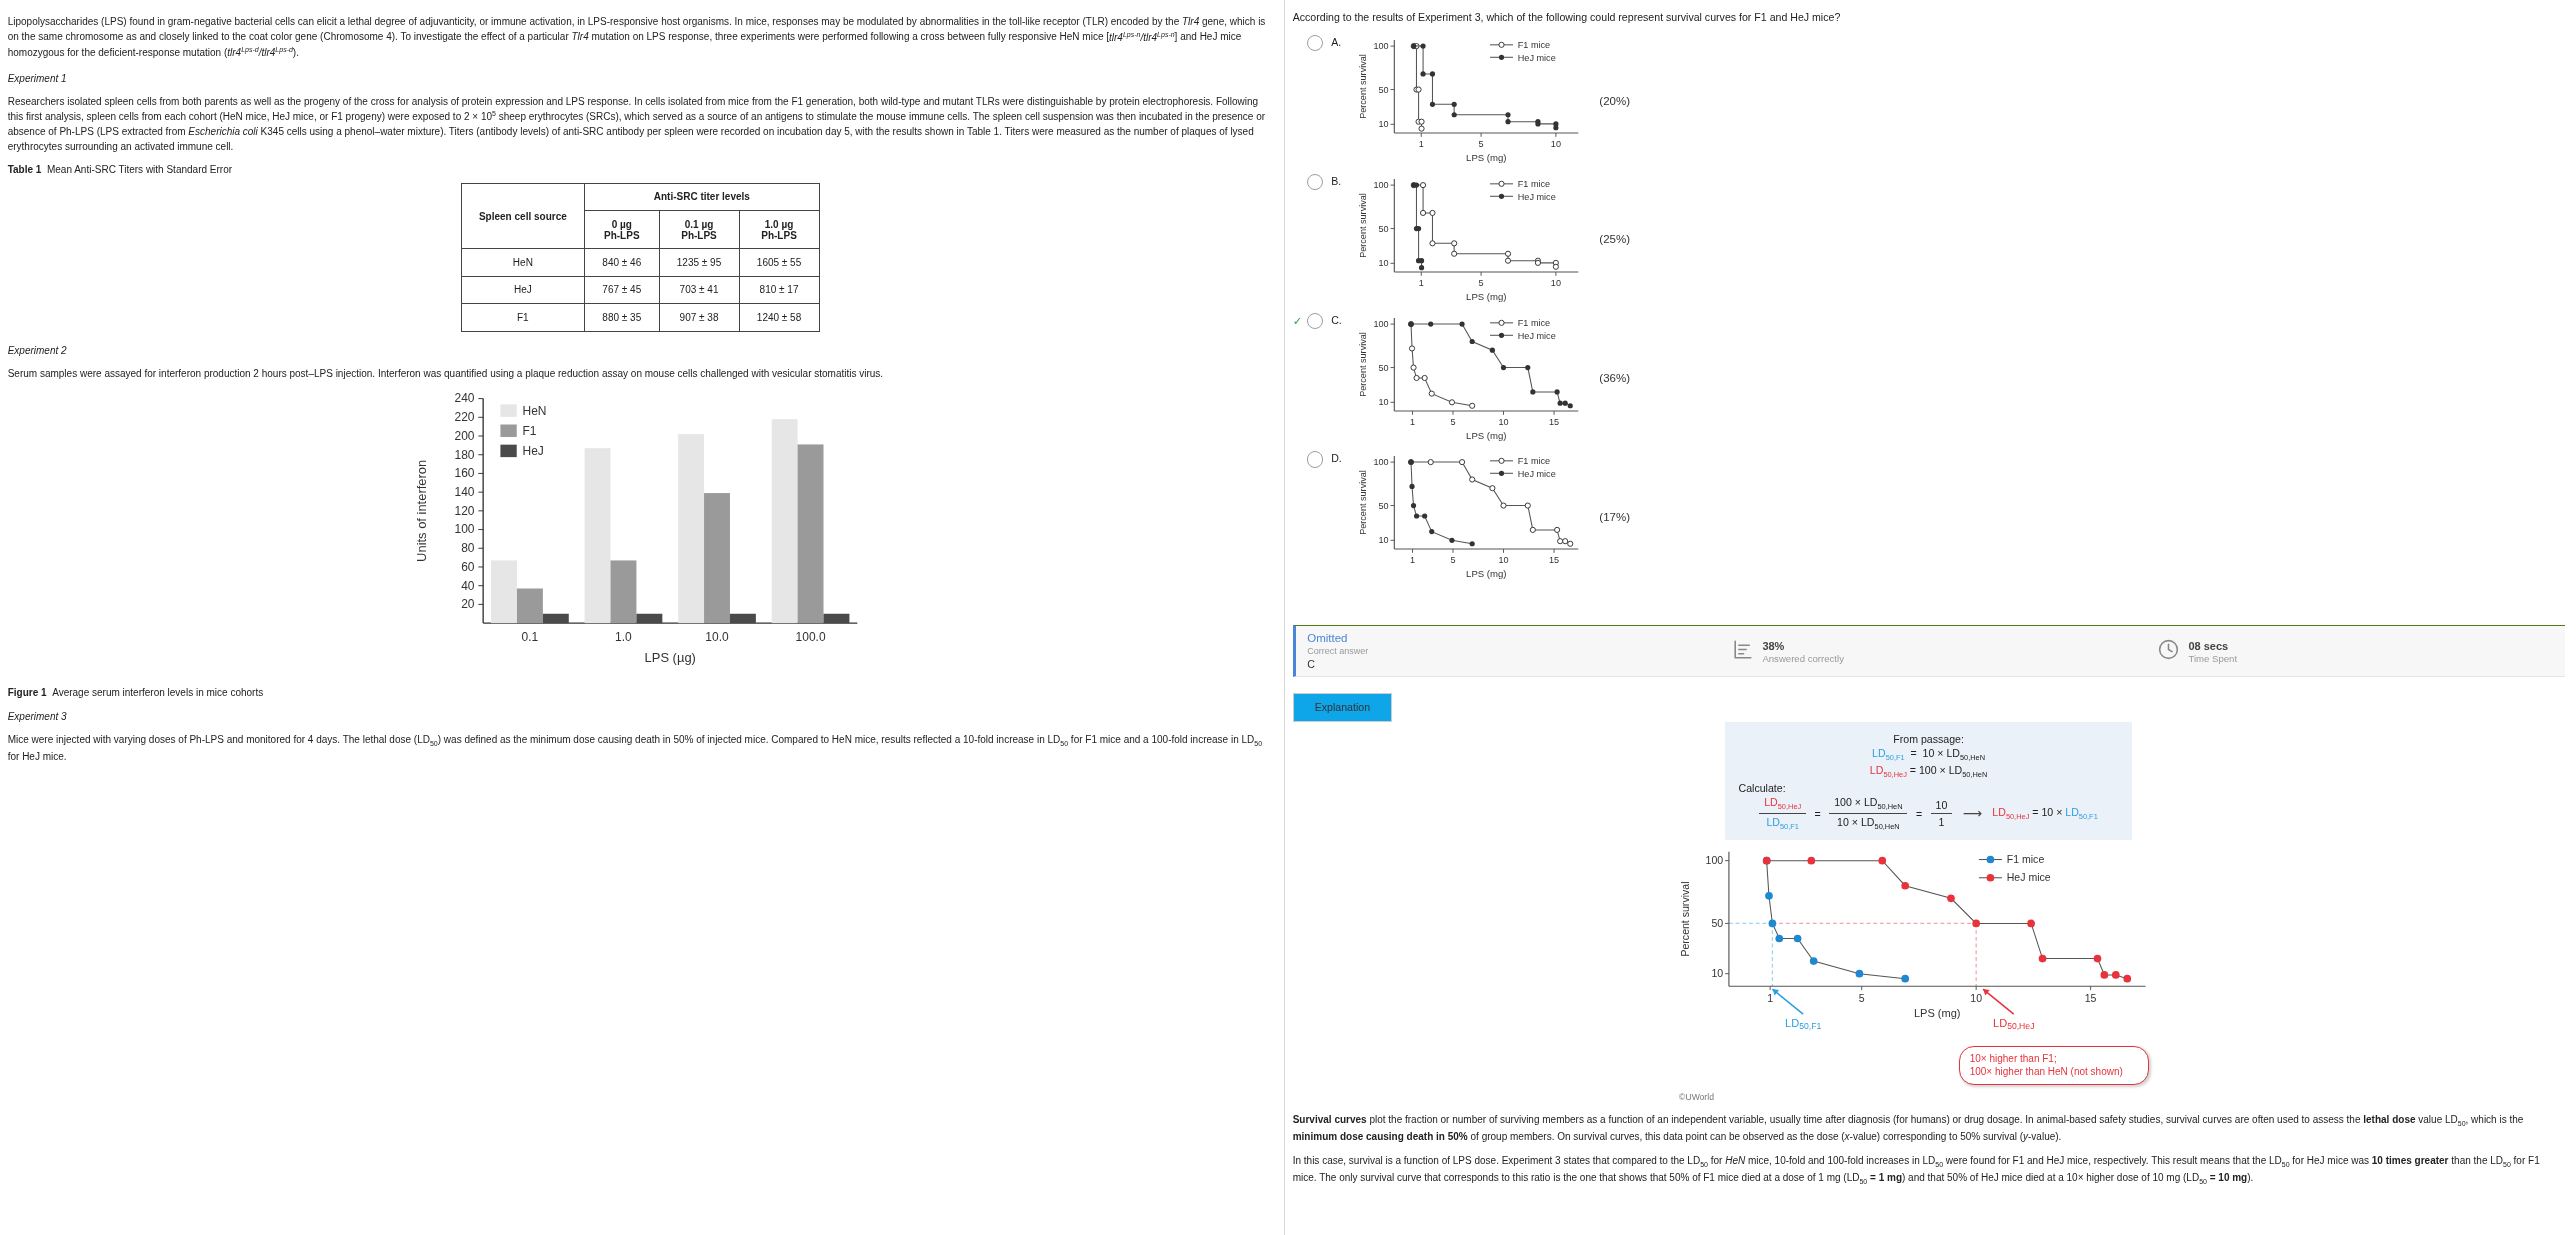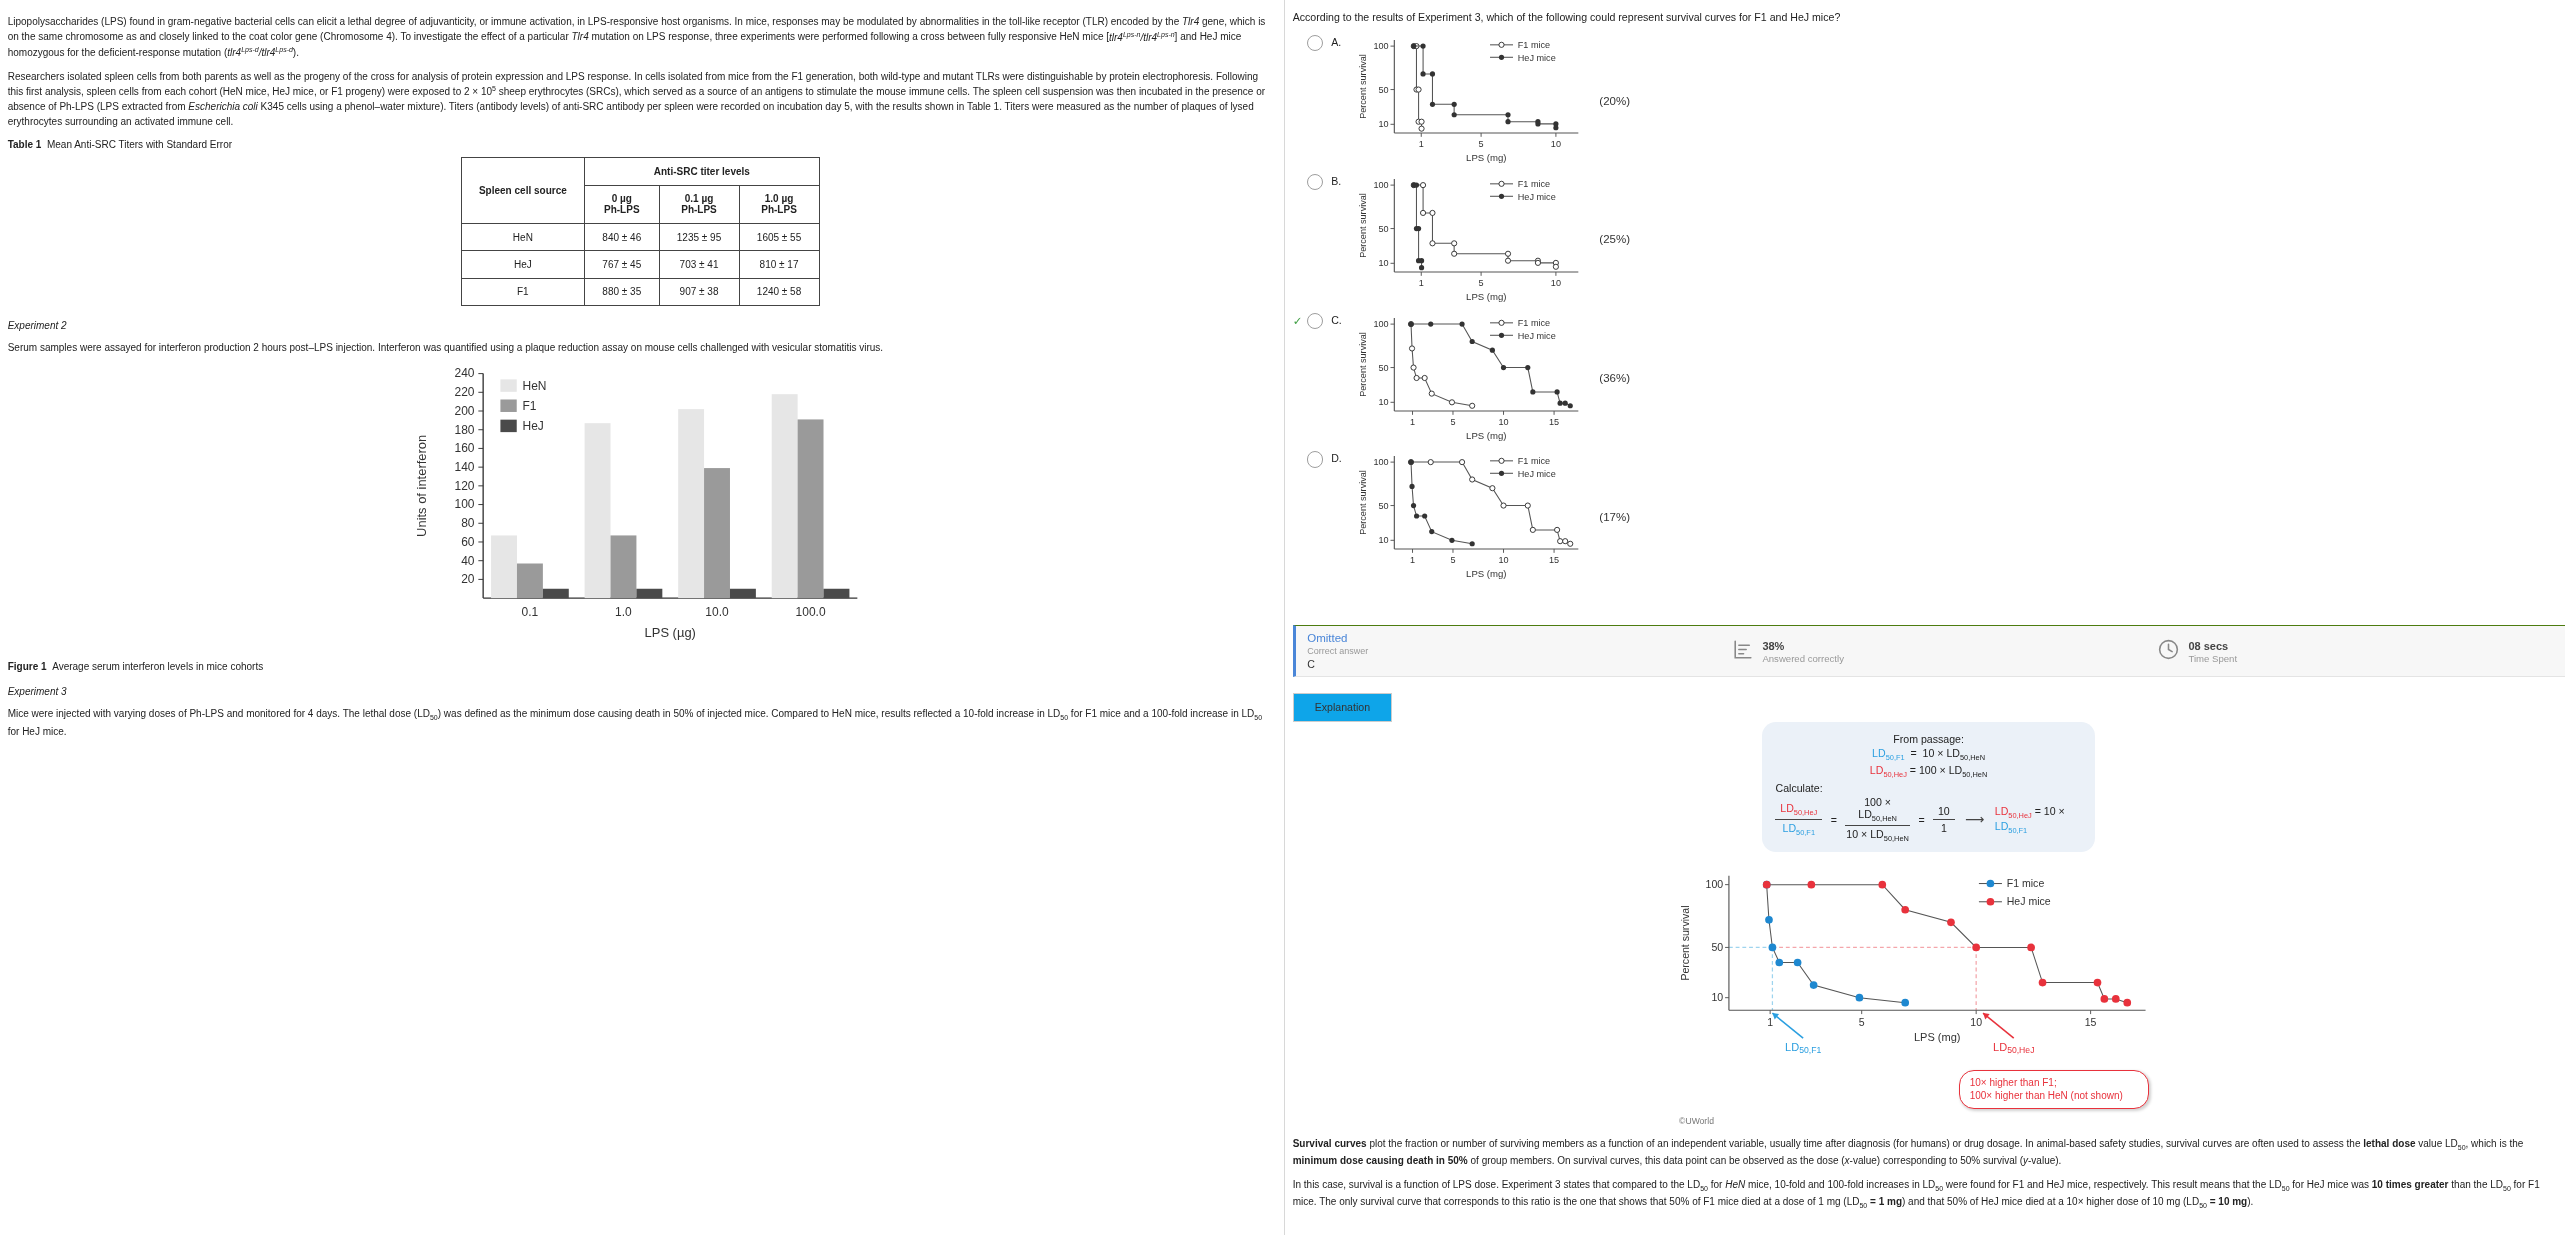--- a/index.html
+++ b/index.html
@@ -33,21 +33,21 @@
   .rb-ans{color:#333;font-size:10.6px;margin-top:1.9px;}
   .rb-item{position:absolute;top:11px;display:flex;align-items:center;gap:7.7px;}
   .rb-item .big{font-size:11px;color:#444;font-weight:bold;}
   .rb-item .small{font-size:9.6px;color:#999;margin-top:1px;}
   .rb-mid{left:434px;}
   .rb-right{left:860px;}
   
   .tab{display:inline-block;margin-top:15.4px;padding:7.7px 21px;border:1px solid #ccc;background:#0ea5e9;font-size:10.6px;color:#333;cursor:pointer;}
   
   .ex-title{font-size:13.4px;font-weight:bold;text-align:center;margin:15.4px 0 7.7px;}
-  .formula-box{width:333px;margin:0 auto 18px;background:#ebf1f8;padding:8.6px 13.4px;box-sizing:border-box;font-size:10.6px;border-radius:14px;}
+  .formula-box{width:407px;margin:0 auto 6px;background:#ebf1f8;padding:8.6px 13.4px;box-sizing:border-box;font-size:10.6px;}
   .f-center{text-align:center;margin:1.9px 0;}
   .f-left{text-align:left;margin:3.8px 0 1.9px;}
   .calc-row{display:flex;align-items:center;justify-content:center;gap:8.6px;margin-top:1.9px;}
   .frac{display:inline-block;text-align:center;vertical-align:middle;}
   .frac .fnum{display:block;border-bottom:1px solid #444;padding:0 4.8px 1.9px;}
   .frac .fden{display:block;padding-top:1.9px;}
   .c-blue{color:#2b9fe0;}
   .c-red{color:#e8323c;}
   .arrow-glyph{font-size:13.4px;color:#444;margin:0 1.9px;}
   .ex-fig{width:499px;margin:0 auto;position:relative;}
@@ -56,20 +56,21 @@
   .ex-paras{margin-top:9.6px;}
   sup,sub{font-size:70%;}
 </style>
 </head>
 <body>
 
 <div class="app">
 
   <div class="pane-left">
     <p class="para">Lipopolysaccharides (LPS) found in gram-negative bacterial cells can elicit a lethal degree of adjuvanticity, or immune activation, in LPS-responsive host organisms.  In mice, responses may be modulated by abnormalities in the toll-like receptor (TLR) encoded by the <i>Tlr4</i> gene, which is on the same chromosome as and closely linked to the coat color gene (Chromosome 4).  To investigate the effect of a particular <i>Tlr4</i> mutation on LPS response, three experiments were performed following a cross between fully responsive HeN mice [<i>tlr4<sup>Lps-n</sup>/tlr4<sup>Lps-n</sup></i>] and HeJ mice homozygous for the deficient-response mutation (<i>tlr4<sup>Lps-d</sup>/tlr4<sup>Lps-d</sup></i>).</p>
+    <div class="exp-head">Experiment 1</div>
     <p class="para">Researchers isolated spleen cells from both parents as well as the progeny of the cross for analysis of protein expression and LPS response.  In cells isolated from mice from the F1 generation, both wild-type and mutant TLRs were distinguishable by protein electrophoresis.  Following this first analysis, spleen cells from each cohort (HeN mice, HeJ mice, or F1 progeny) were exposed to 2 × 10<sup>5</sup> sheep erythrocytes (SRCs), which served as a source of an antigens to stimulate the mouse immune cells.  The spleen cell suspension was then incubated in the presence or absence of Ph-LPS (LPS extracted from <i>Escherichia coli</i> K345 cells using a phenol–water mixture).  Titers (antibody levels) of anti-SRC antibody per spleen were recorded on incubation day 5, with the results shown in Table 1.  Titers were measured as the number of plaques of lysed erythrocytes surrounding an activated immune cell.</p>
     <div class="caption"><b>Table 1</b>&nbsp;&nbsp;Mean Anti-SRC Titers with Standard Error</div>
 
     <table class="src-table">
       <tbody>
           <tr>
         <th rowspan="2">Spleen cell source</th>
         <th colspan="3">Anti-SRC titer levels</th>
       </tr>
       <tr>

